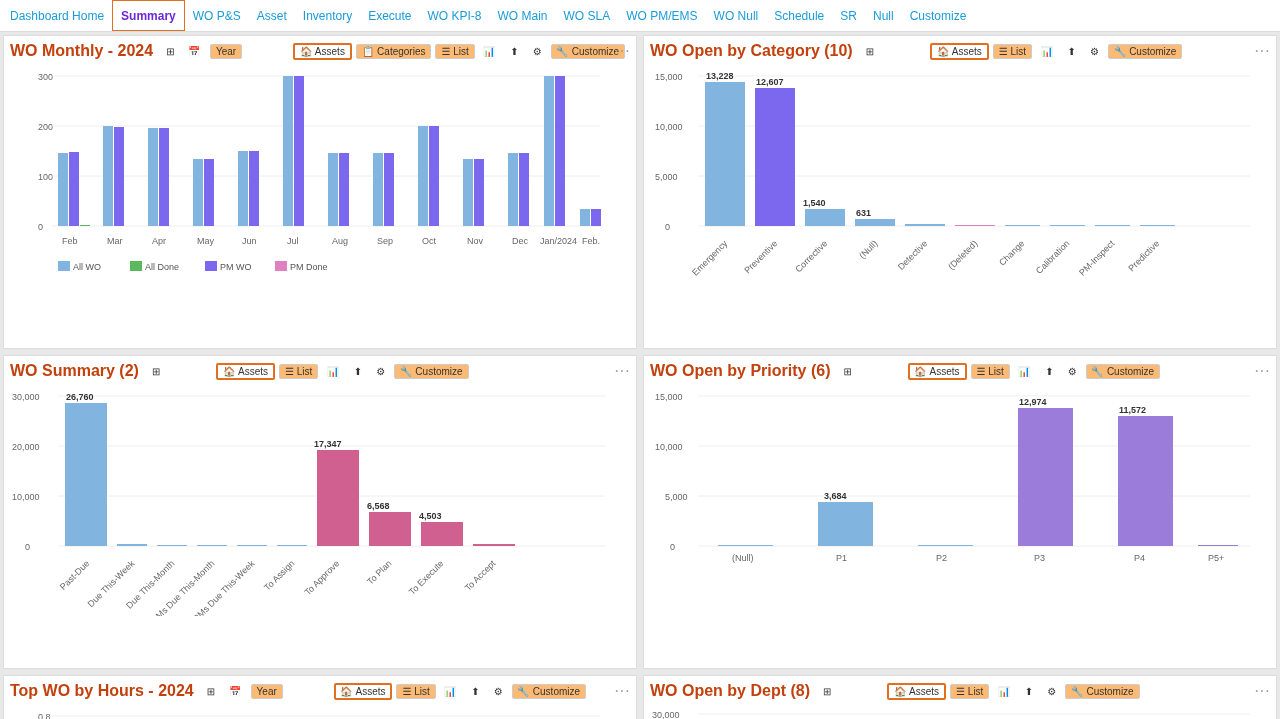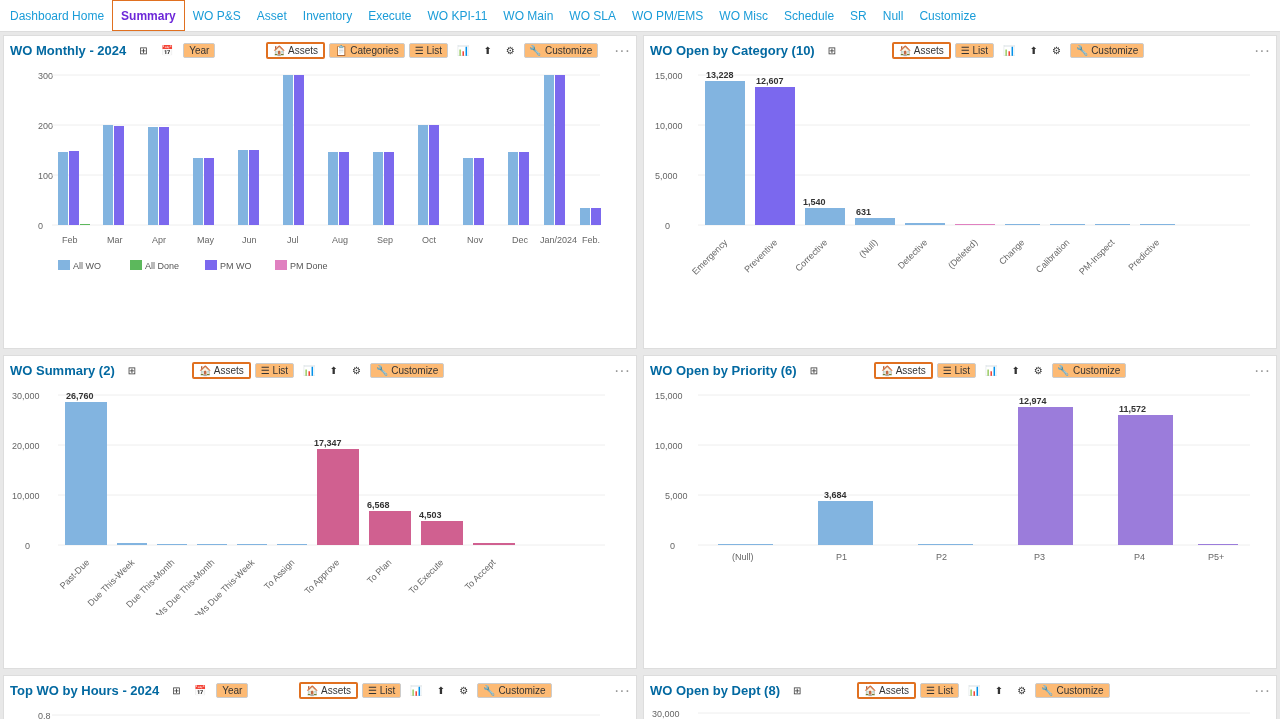--- a/index.html
+++ b/index.html
@@ -44,23 +44,23 @@
     .panel {
       background: #fff;
       border: 1px solid #ddd;
       margin: 3px;
       padding: 6px;
       overflow: hidden;
       position: relative;
     }
 
     .panel-title {
-      font-size: 13px;
+      font-size: 16px;
       font-weight: bold;
-      color: #0369a1;
+      color: #c2410c;
       margin-bottom: 4px;
     }
 
     .panel-toolbar {
       display: flex;
       align-items: center;
       gap: 4px;
       margin-bottom: 4px;
       flex-wrap: wrap;
     }
@@ -117,25 +117,25 @@
 <body>
 
 <div class="navbar">
 
 <div class="nav-item">Dashboard Home</div>
     <div class="nav-item active">Summary</div>
     <div class="nav-item">WO P&amp;S</div>
     <div class="nav-item">Asset</div>
     <div class="nav-item">Inventory</div>
     <div class="nav-item">Execute</div>
-    <div class="nav-item">WO KPI-11</div>
+    <div class="nav-item">WO KPI-8</div>
     <div class="nav-item">WO Main</div>
     <div class="nav-item">WO SLA</div>
     <div class="nav-item">WO PM/EMS</div>
-    <div class="nav-item">WO Misc</div>
+    <div class="nav-item">WO Null</div>
     <div class="nav-item">Schedule</div>
     <div class="nav-item">SR</div>
     <div class="nav-item">Null</div>
     <div class="nav-item">Customize</div>
   </div>
 
 <div class="main">
 
   <div class="panel">
     <div class="panel-header-row">

